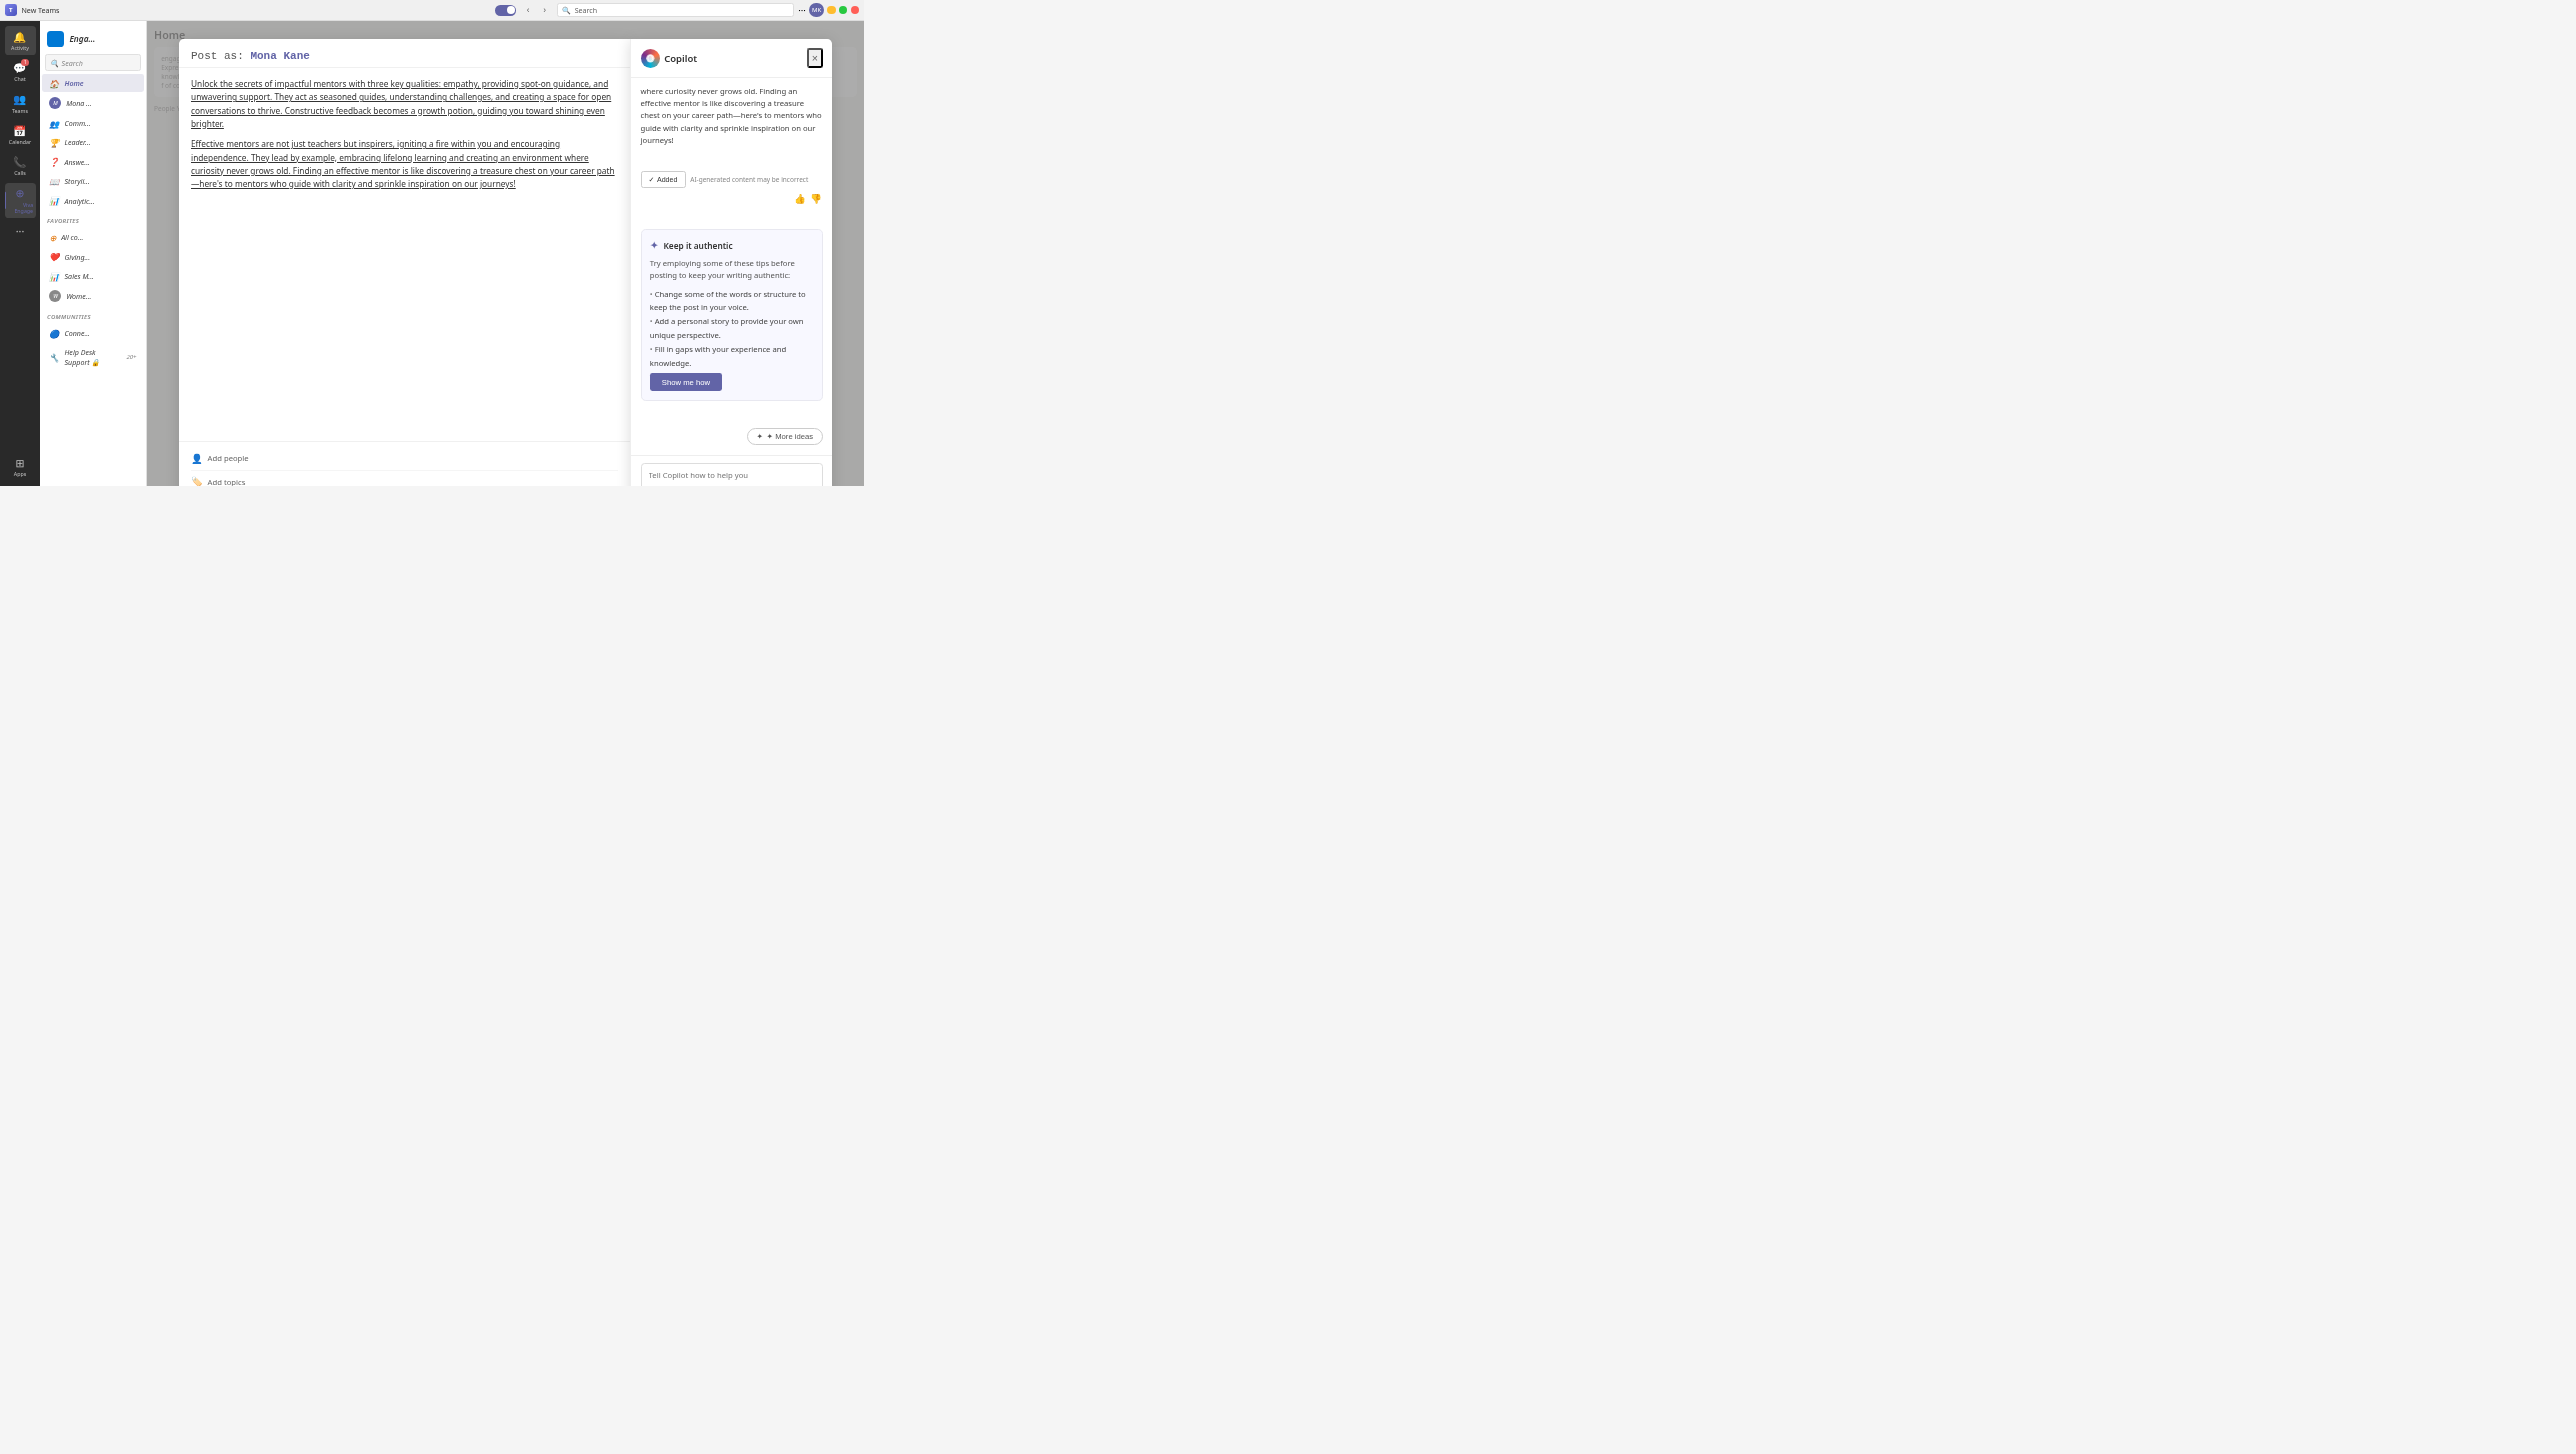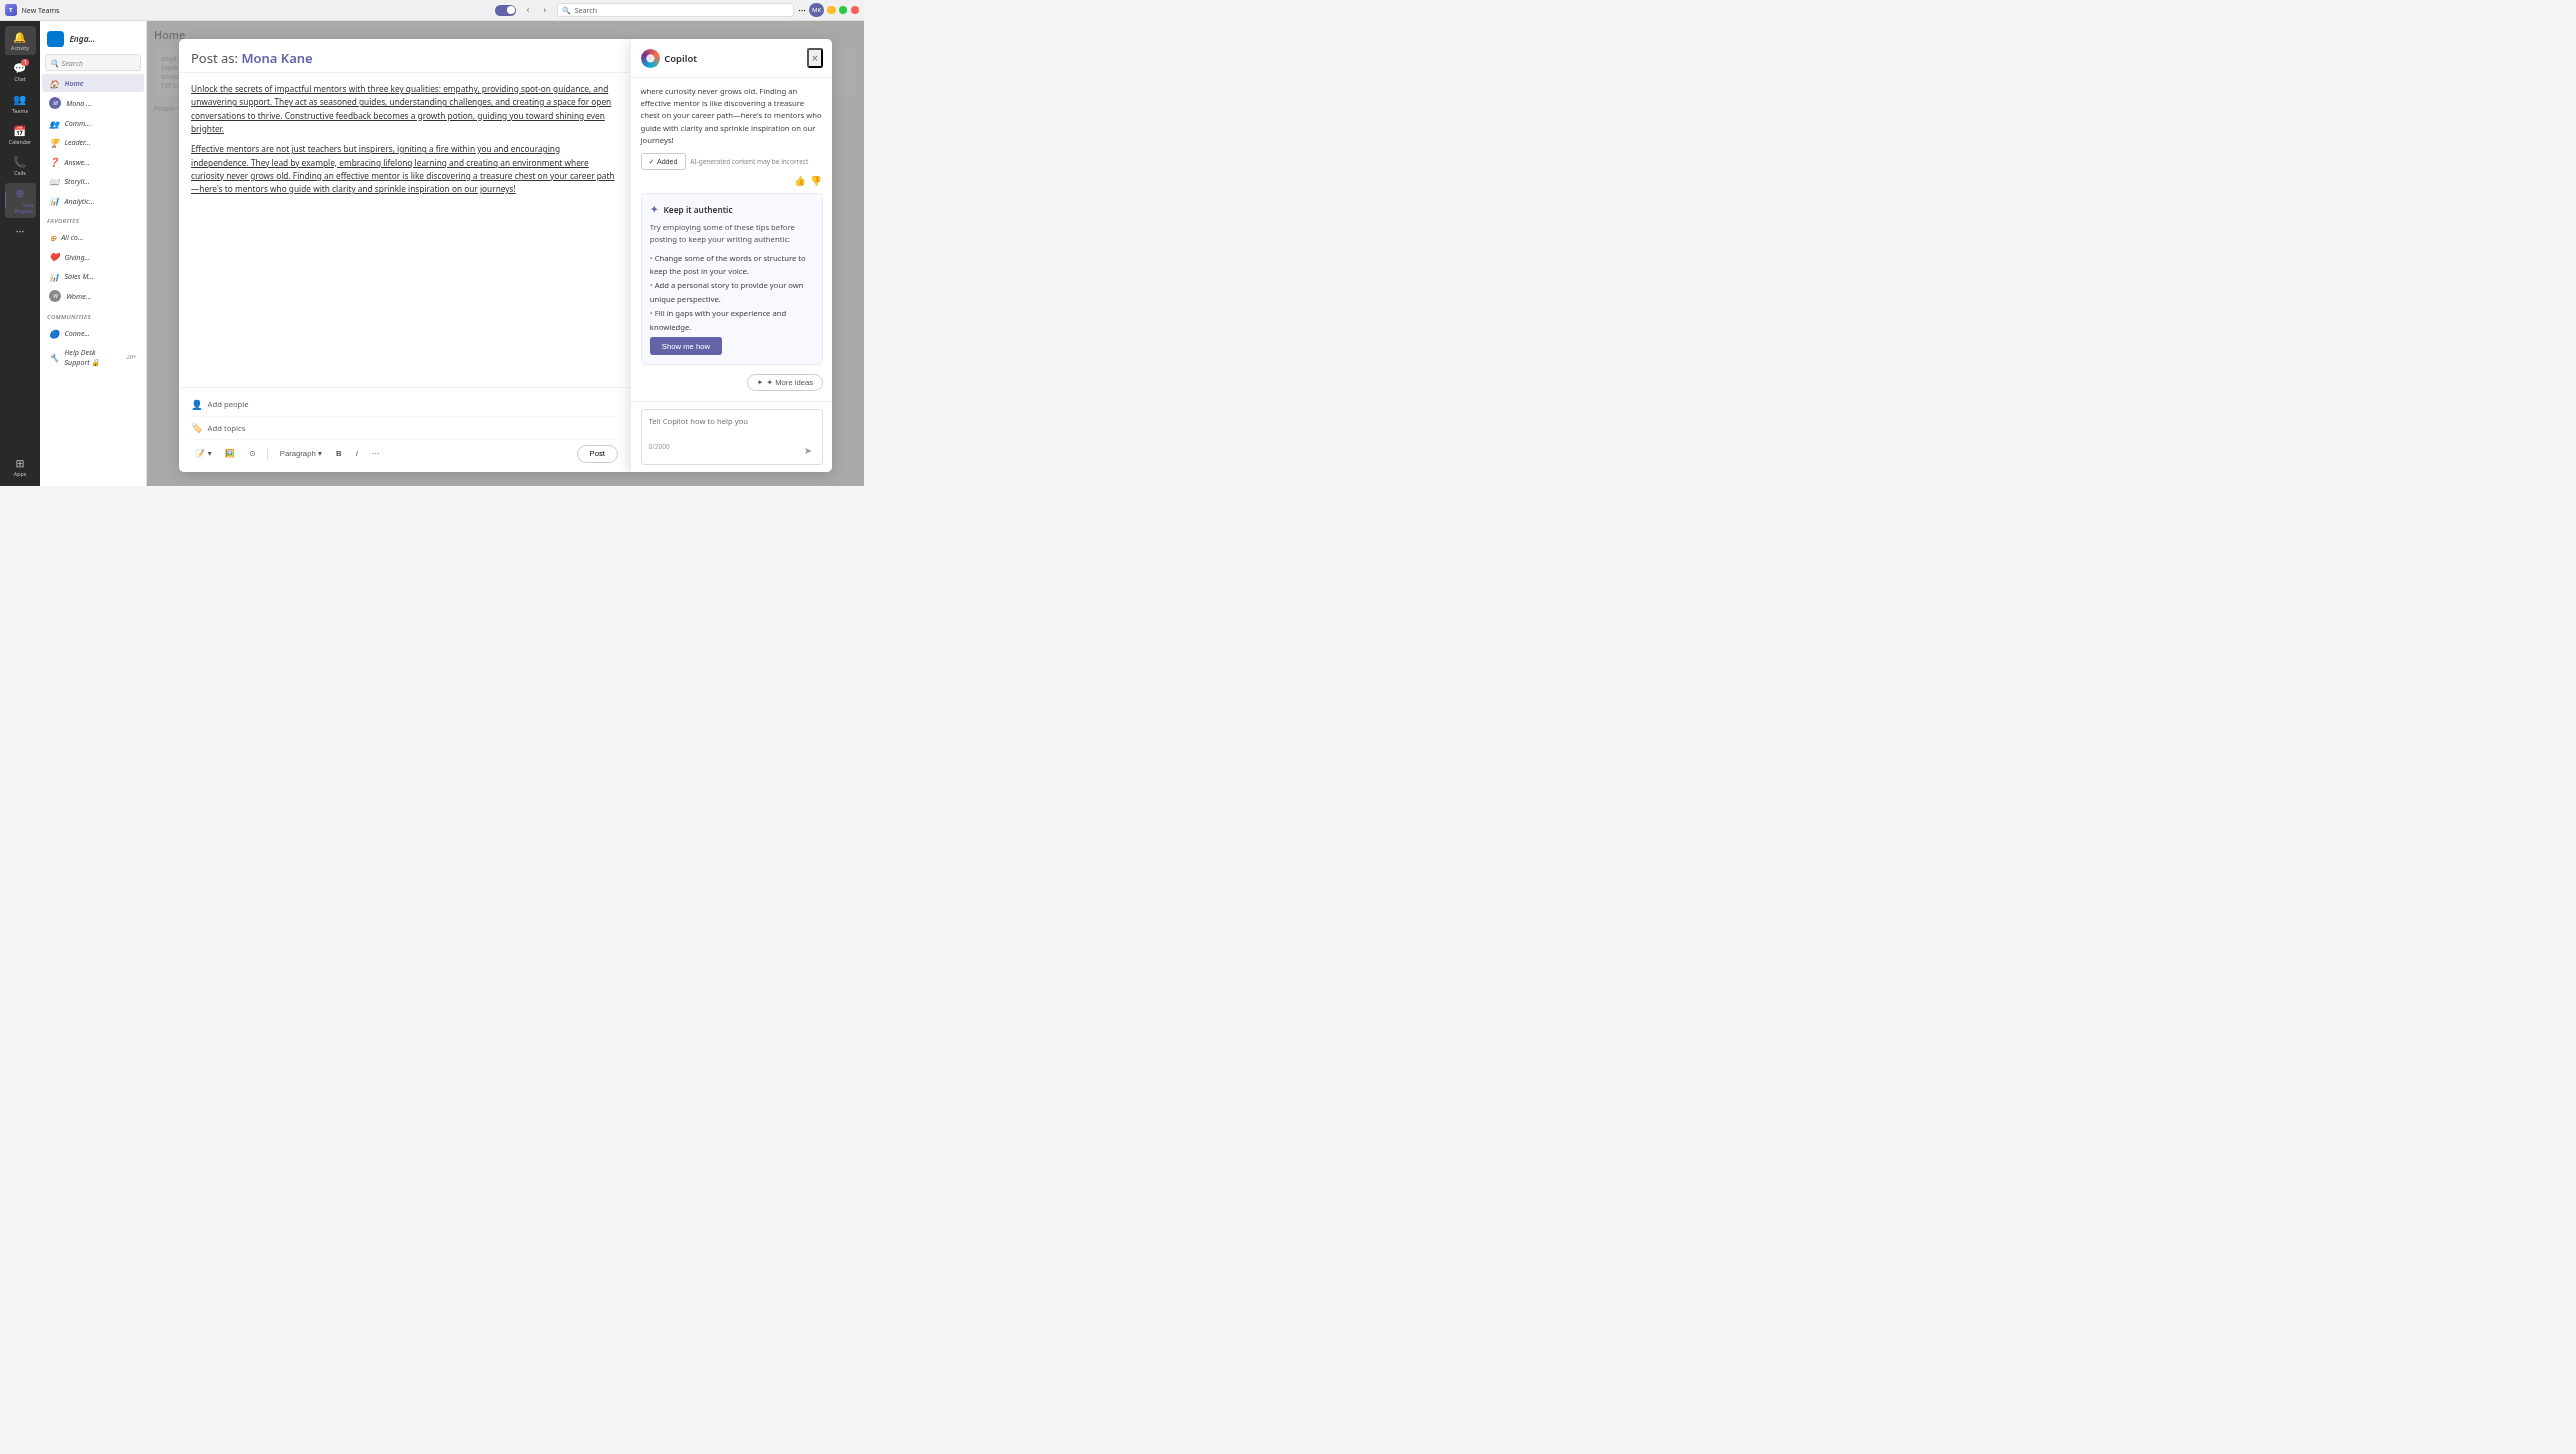--- a/index.html
+++ b/index.html
@@ -217,21 +217,21 @@
       display: flex;
       flex-direction: column;
       min-height: 297px;
       box-shadow: 0 2.4px 14.2px rgba(0,0,0,0.15);
     }
     .post-editor-header {
       padding: 9.5px 12px 4.7px;
       border-bottom: 0.6px solid #f0f0f0;
     }
     .post-as {
-      font-size: 13px; color: #555;
+      font-size: 11px; color: #555; font-family: Liberation Mono, monospace;
     }
     .post-as-name { color: #6264a7; font-weight: 600; cursor: pointer; }
     .post-body {
       flex: 1;
       padding: 9.5px 12px;
       font-size: 8.3px;
       line-height: 1.6;
       color: #333;
       overflow-y: auto;
     }
@@ -299,21 +299,21 @@
     }
     .copilot-title { font-size: 9.5px; font-weight: 600; color: #333; }
     .close-icon { font-size: 10.7px; color: #666; cursor: pointer; padding: 2.4px; border-radius: 2.4px; }
 
     .copilot-body {
       flex: 1;
       overflow-y: auto;
       padding: 7.1px 9.5px;
       display: flex;
       flex-direction: column;
-      gap: 7px;
+      gap: 25px;
     }
     .copilot-generated-text {
       font-size: 7.7px; color: #444; line-height: 1.6;
     }
     .copilot-actions {
       display: flex; align-items: center; gap: 4.7px;
       flex-wrap: wrap;
     }
     .added-btn {
       display: flex; align-items: center; gap: 2.4px;

